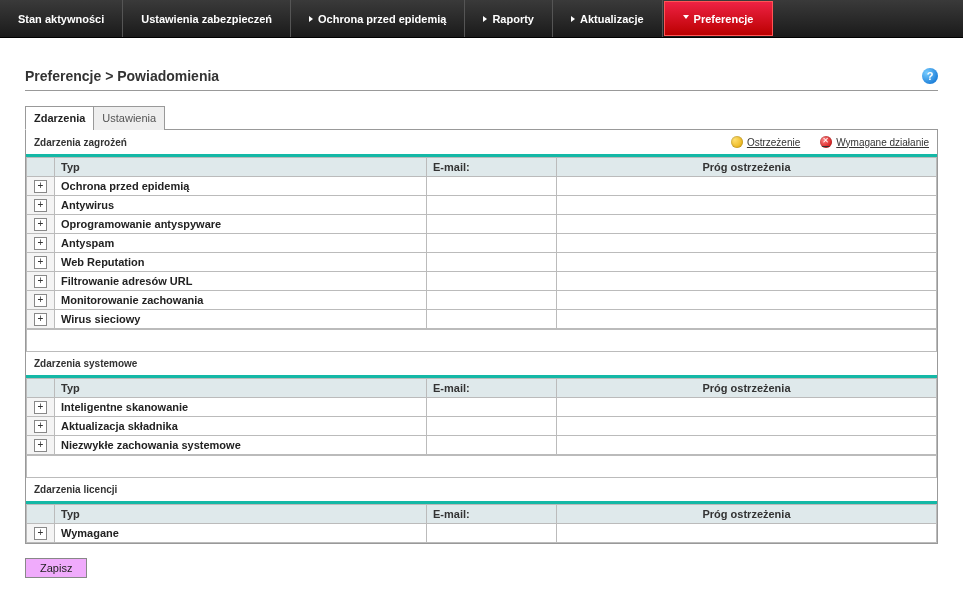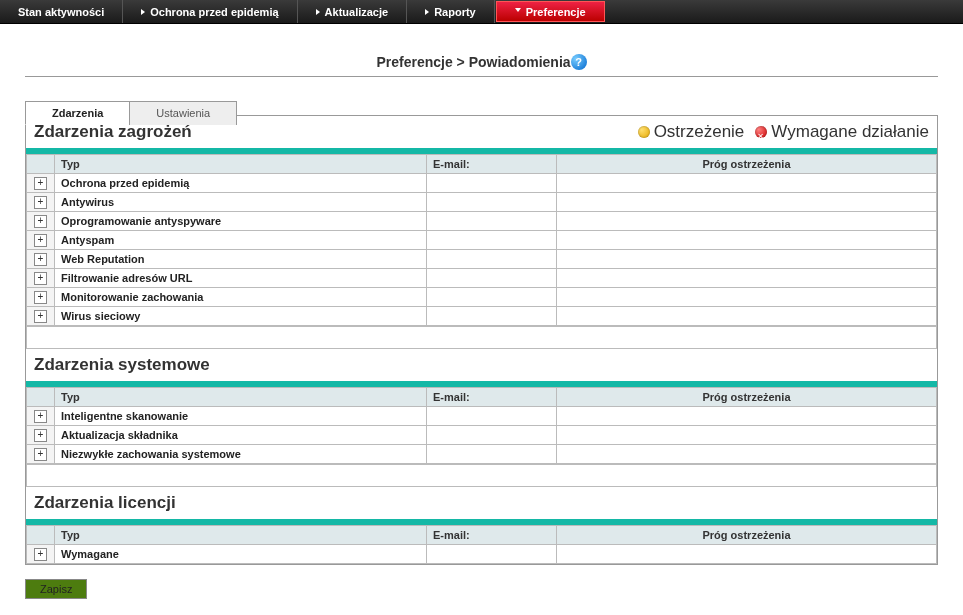--- a/index.html
+++ b/index.html
@@ -7,21 +7,21 @@
   font-family: Tahoma, Arial, sans-serif;
   font-size: 11px;
   background: #fff;
   width: 963px;
   margin: 0 auto;
 }
 .topnav {
   display: flex;
   background: linear-gradient(#3a3a3a,#1a1a1a);
   border-bottom: 1px solid #000;
-  height: 24px;
+  height: 38px;
 }
 .topnav .nav-item {
   color: #fff;
   padding: 0 18px;
   display: flex;
   align-items: center;
   border-right: 1px solid #555;
   font-weight: bold;
   cursor: pointer;
   font-size: 11px;
@@ -44,50 +44,50 @@
   border-left:none;
   border-right:none;
   border-top:4px solid #fff;
   border-left:3px solid transparent;
   border-right:3px solid transparent;
 }
 .content {
   padding: 30px 25px 20px 25px;
 }
 .breadcrumb-row {
-  display:flex; align-items:center; justify-content:center;
+  display:flex; align-items:center; justify-content:space-between;
   border-bottom: 1px solid #999;
   padding-bottom: 6px;
   margin-bottom: 14px;
 }
 .breadcrumb {
   font-size: 14px; font-weight: bold; color:#333;
 }
 .help-icon {
   width:16px;height:16px;border-radius:50%;
   background: radial-gradient(circle at 30% 30%, #7cf, #06c);
   color:#fff;display:flex;align-items:center;justify-content:center;
   font-size:11px;font-weight:bold;cursor:pointer;
 }
 .instructions { color:#333; margin-bottom: 16px; font-size:11px;}
 .tabs { display:flex; border-bottom:1px solid #999; }
 .tab {
-  padding:5px 26px; background:#eee; border:1px solid #999;
+  padding:5px 8px; background:#eee; border:1px solid #999;
   border-bottom:none; margin-right:-1px; cursor:pointer;
   font-size:11px; color:#555;
-  position:relative; top:10px;
+  position:relative; top:1px;
 }
 .tab.active { background:#fff; font-weight:bold; color:#222; border-bottom:1px solid #fff;}
 .panel { border:1px solid #999; border-top:none; padding:0; }
 .section-header {
   display:flex; align-items:center; justify-content:space-between;
-  padding:6px 8px; font-weight:bold; font-size:17px; color:#333;
-  border-bottom:6px solid #14b8a6;
-}
-.section-header .legend { font-weight:normal; display:flex; gap:11px; align-items:flex-end;}
+  padding:6px 8px; font-weight:bold; font-size:10px; color:#333;
+  border-bottom:3px solid #14b8a6;
+}
+.section-header .legend { font-weight:normal; display:flex; gap:20px; align-items:flex-end;text-decoration:underline;}
 .legend-item { display:flex; align-items:center; gap:4px; color:#333;}
 .dot { width:12px;height:12px;border-radius:50%;display:inline-block; box-shadow: inset 0 0 2px rgba(0,0,0,.4);}
 .dot.warn { background: radial-gradient(circle at 30% 30%,#ffe070,#e6a800);}
 .dot.req { background: radial-gradient(circle at 30% 30%,#ff8080,#c00);}
 .dot.req::after{content:"✕";color:#fff;font-size:8px;position:relative;left:2px;top:-2px;}
 table.grid { width:100%; border-collapse:collapse; font-size:11px;padding-left:47px;}
 table.grid th {
   background:#dfe9eb; border:1px solid #bbb; padding:3px 6px; text-align:left;
   font-weight:bold; color:#333;
 }
@@ -100,46 +100,49 @@
 }
 .expand-btn {
   display:inline-block; width:13px; height:13px;
   border:1px solid #888; background:#fff; line-height:10px;
   text-align:center; font-size:10px; color:#333; cursor:pointer;
 }
 .type-cell { font-weight:bold; }
 .gap-row td { height:22px; border-left:1px solid #999; border-right:1px solid #999; border-top:none; border-bottom:none; background:#fff;}
 .save-row { padding: 14px 0 0 0;}
 .save-btn {
-  padding:3px 14px; background:#4d7c0f; border:1px solid #888;
+  padding:3px 14px; background:#f0abfc; border:1px solid #888;
   font-size:11px; cursor:pointer; color:#222;
 }
 col.c-expand{width:28px;}
 col.c-type{}
 col.c-email{width:130px;}
 col.c-threshold{width:380px;}
 </style>
 </head>
 <body>
 
 <div class="topnav" id="topnav">
     <div class="nav-item">
       <span>Stan aktywności</span>
     </div>
     <div class="nav-item">
+      <span>Ustawienia zabezpieczeń</span>
+    </div>
+    <div class="nav-item">
       <span class="arrow"></span>
       <span>Ochrona przed epidemią</span>
     </div>
     <div class="nav-item">
       <span class="arrow"></span>
+      <span>Raporty</span>
+    </div>
+    <div class="nav-item">
+      <span class="arrow"></span>
       <span>Aktualizacje</span>
-    </div>
-    <div class="nav-item">
-      <span class="arrow"></span>
-      <span>Raporty</span>
     </div>
     <div class="nav-item active">
       <span class="arrow"></span>
       <span>Preferencje</span>
     </div>
   </div>
 
 <div class="content">
   <div class="breadcrumb-row">
     <div class="breadcrumb">Preferencje &gt; Powiadomienia</div>

